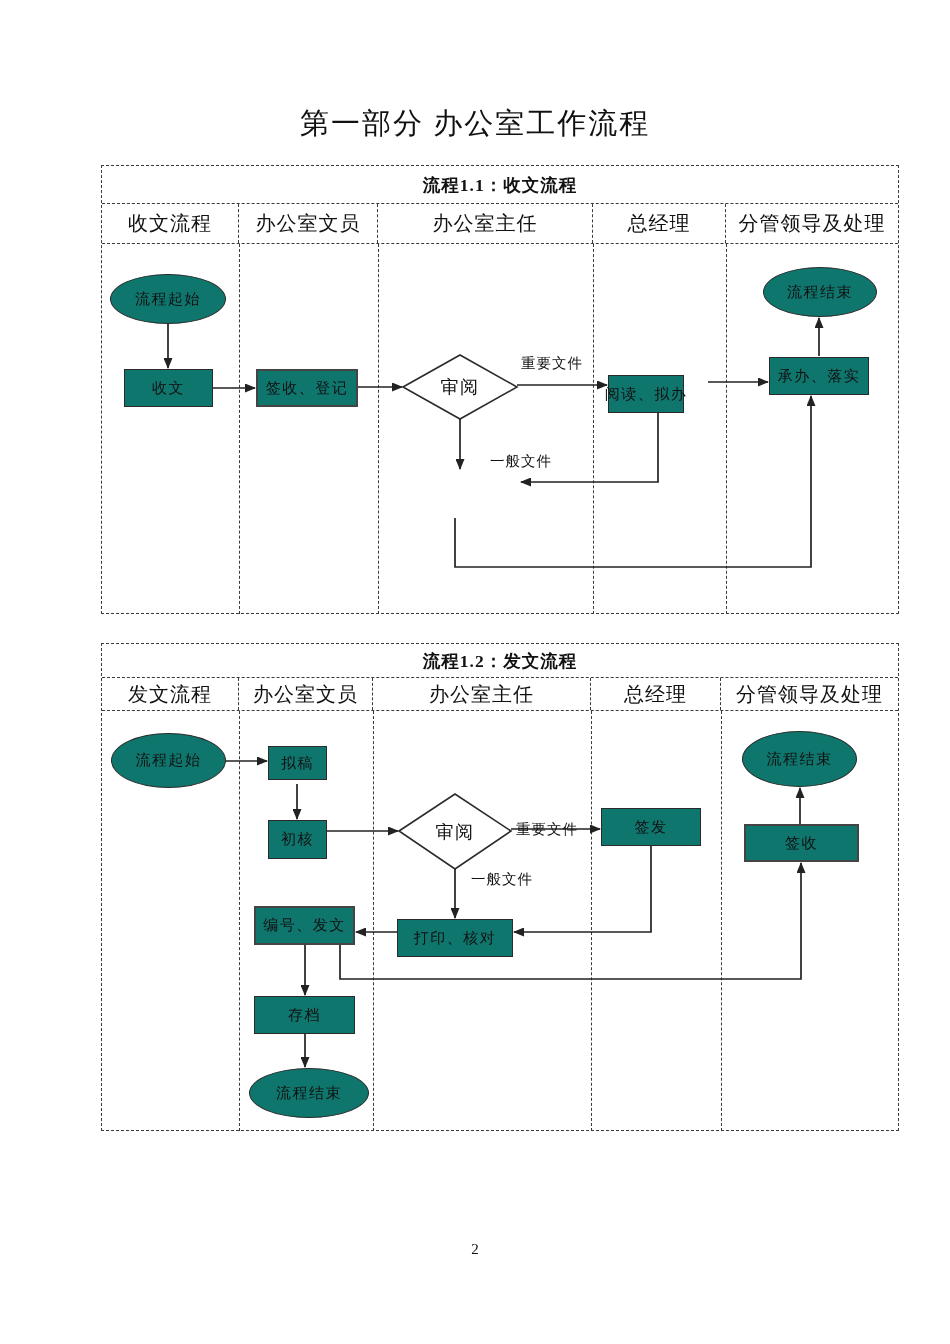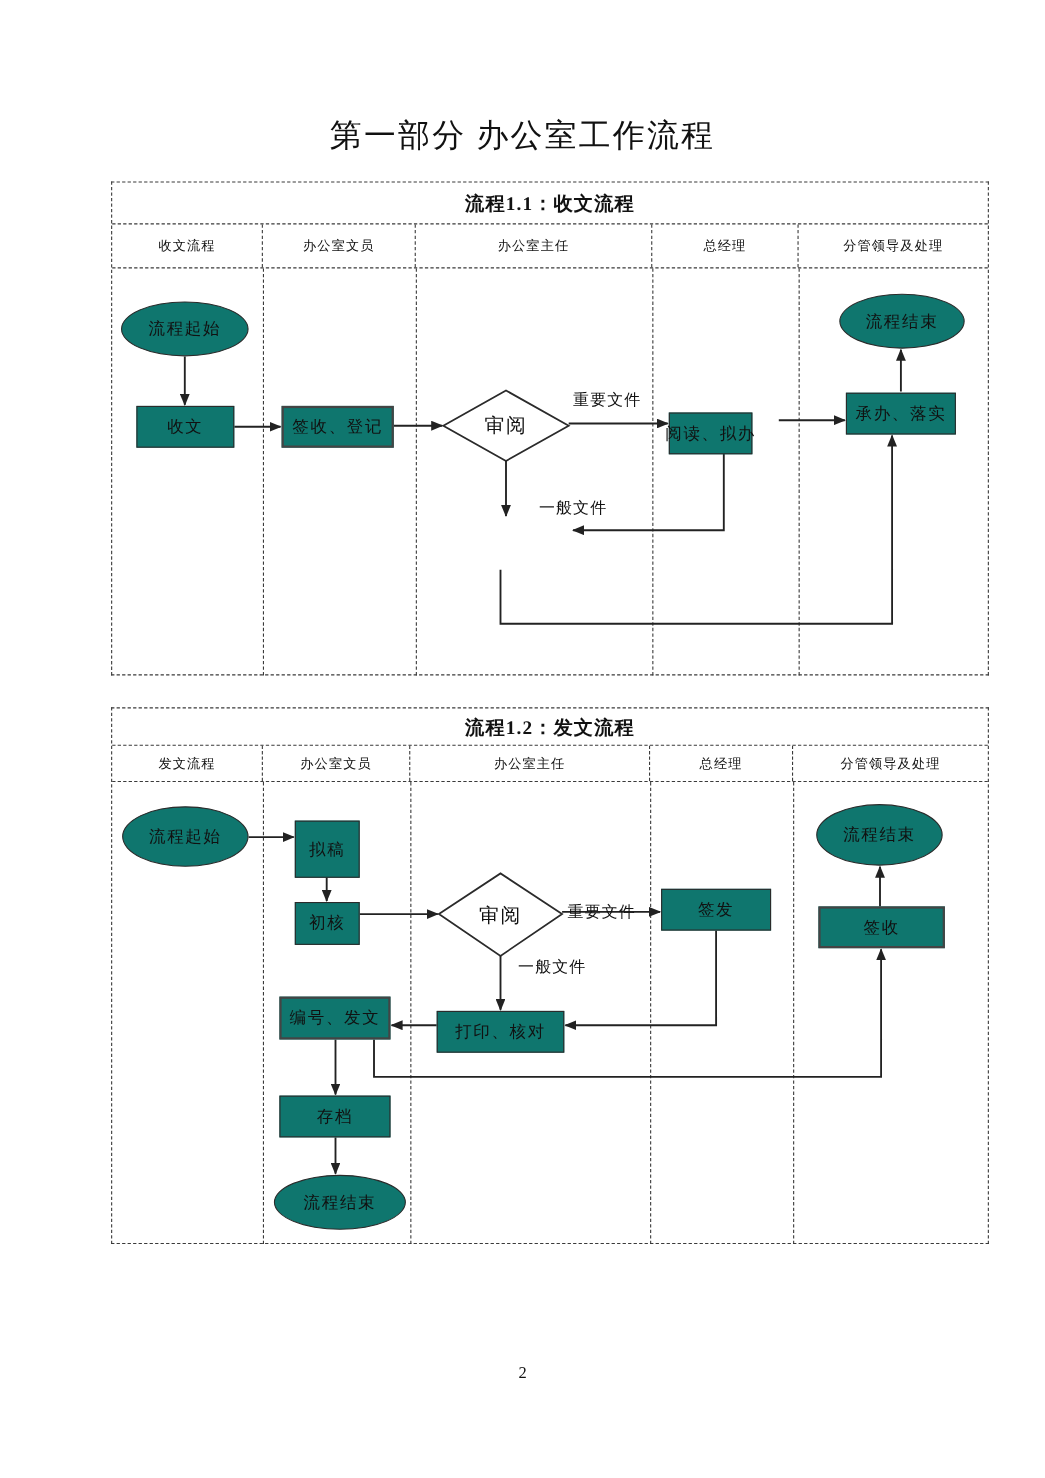--- a/index.html
+++ b/index.html
@@ -10,21 +10,21 @@
   .sheet{position:absolute;left:81px;width:798px;box-sizing:border-box;
         border:1px dashed #3a3a3a;background:#fff;margin-left:20px;}
   .sheet1{top:165px;height:449px;}
   .sheet2{top:643px;height:488px;}
   .sheet-title{box-sizing:border-box;border-bottom:1px dashed #3a3a3a;display:flex;
         align-items:center;justify-content:center;font-weight:bold;font-size:17.5px;letter-spacing:1px;}
   .sheet1 .sheet-title{height:38px;}
   .sheet2 .sheet-title{height:34px;}
   .lane-header{display:flex;box-sizing:border-box;border-bottom:1px dashed #3a3a3a;}
   .lane{box-sizing:border-box;display:flex;align-items:center;justify-content:center;
-        font-size:12px;letter-spacing:1px;border-right:1px dashed #3a3a3a;}
+        font-size:20px;letter-spacing:1px;border-right:1px dashed #3a3a3a;}
   .lane:last-child{border-right:none;flex:1;}
   .sheet1 .lane{height:39px;}
   .sheet2 .lane{height:32px;}
   .body{position:relative;}
   .sheet1 .body{height:370px;}
   .sheet2 .body{height:420px;}
   .vsep{position:absolute;top:0;bottom:0;width:0;border-left:1px dashed #3a3a3a;}
   .edges{position:absolute;left:0;top:0;z-index:1;}
   .edges path,.edges line{stroke:#222;stroke-width:1.7;fill:none;}
   .edges polygon.shape{fill:#fff;stroke:#2b2b2b;stroke-width:1.6;}
@@ -120,21 +120,21 @@
         <path d="M353,158 L353,207" marker-end="url(#ah2)"></path>
         <path d="M549,135 L549,221 L412,221" marker-end="url(#ah2)"></path>
         <path d="M295,221 L254,221" marker-end="url(#ah2)"></path>
         <path d="M203,234 L203,284" marker-end="url(#ah2)"></path>
         <path d="M238,234 L238,268 L699,268 L699,152" marker-end="url(#ah2)"></path>
         <path d="M698,113 L698,77" marker-end="url(#ah2)"></path>
         <path d="M203,323 L203,356" marker-end="url(#ah2)"></path>
       </svg>
 
       <div class="node ellipse" style="left:9px;top:22px;width:115px;height:55px">流程起始</div>
-      <div class="node" style="left:166px;top:35px;width:59px;height:52px">拟稿</div>
+      <div class="node" style="left:166px;top:35px;width:59px;height:34px">拟稿</div>
       <div class="node" style="left:166px;top:109px;width:59px;height:39px">初核</div>
       <div class="dlabel" style="left:297px;top:83px;width:112px;height:75px">审阅</div>
       <div class="node" style="left:499px;top:97px;width:100px;height:38px">签发</div>
       <div class="node thick" style="left:642px;top:113px;width:115px;height:38px">签收</div>
       <div class="node ellipse" style="left:640px;top:20px;width:115px;height:56px">流程结束</div>
       <div class="node" style="left:295px;top:208px;width:116px;height:38px">打印、核对</div>
       <div class="node thick" style="left:152px;top:195px;width:101px;height:39px">编号、发文</div>
       <div class="node" style="left:152px;top:285px;width:101px;height:38px">存档</div>
       <div class="node ellipse" style="left:147px;top:357px;width:120px;height:50px">流程结束</div>
 

